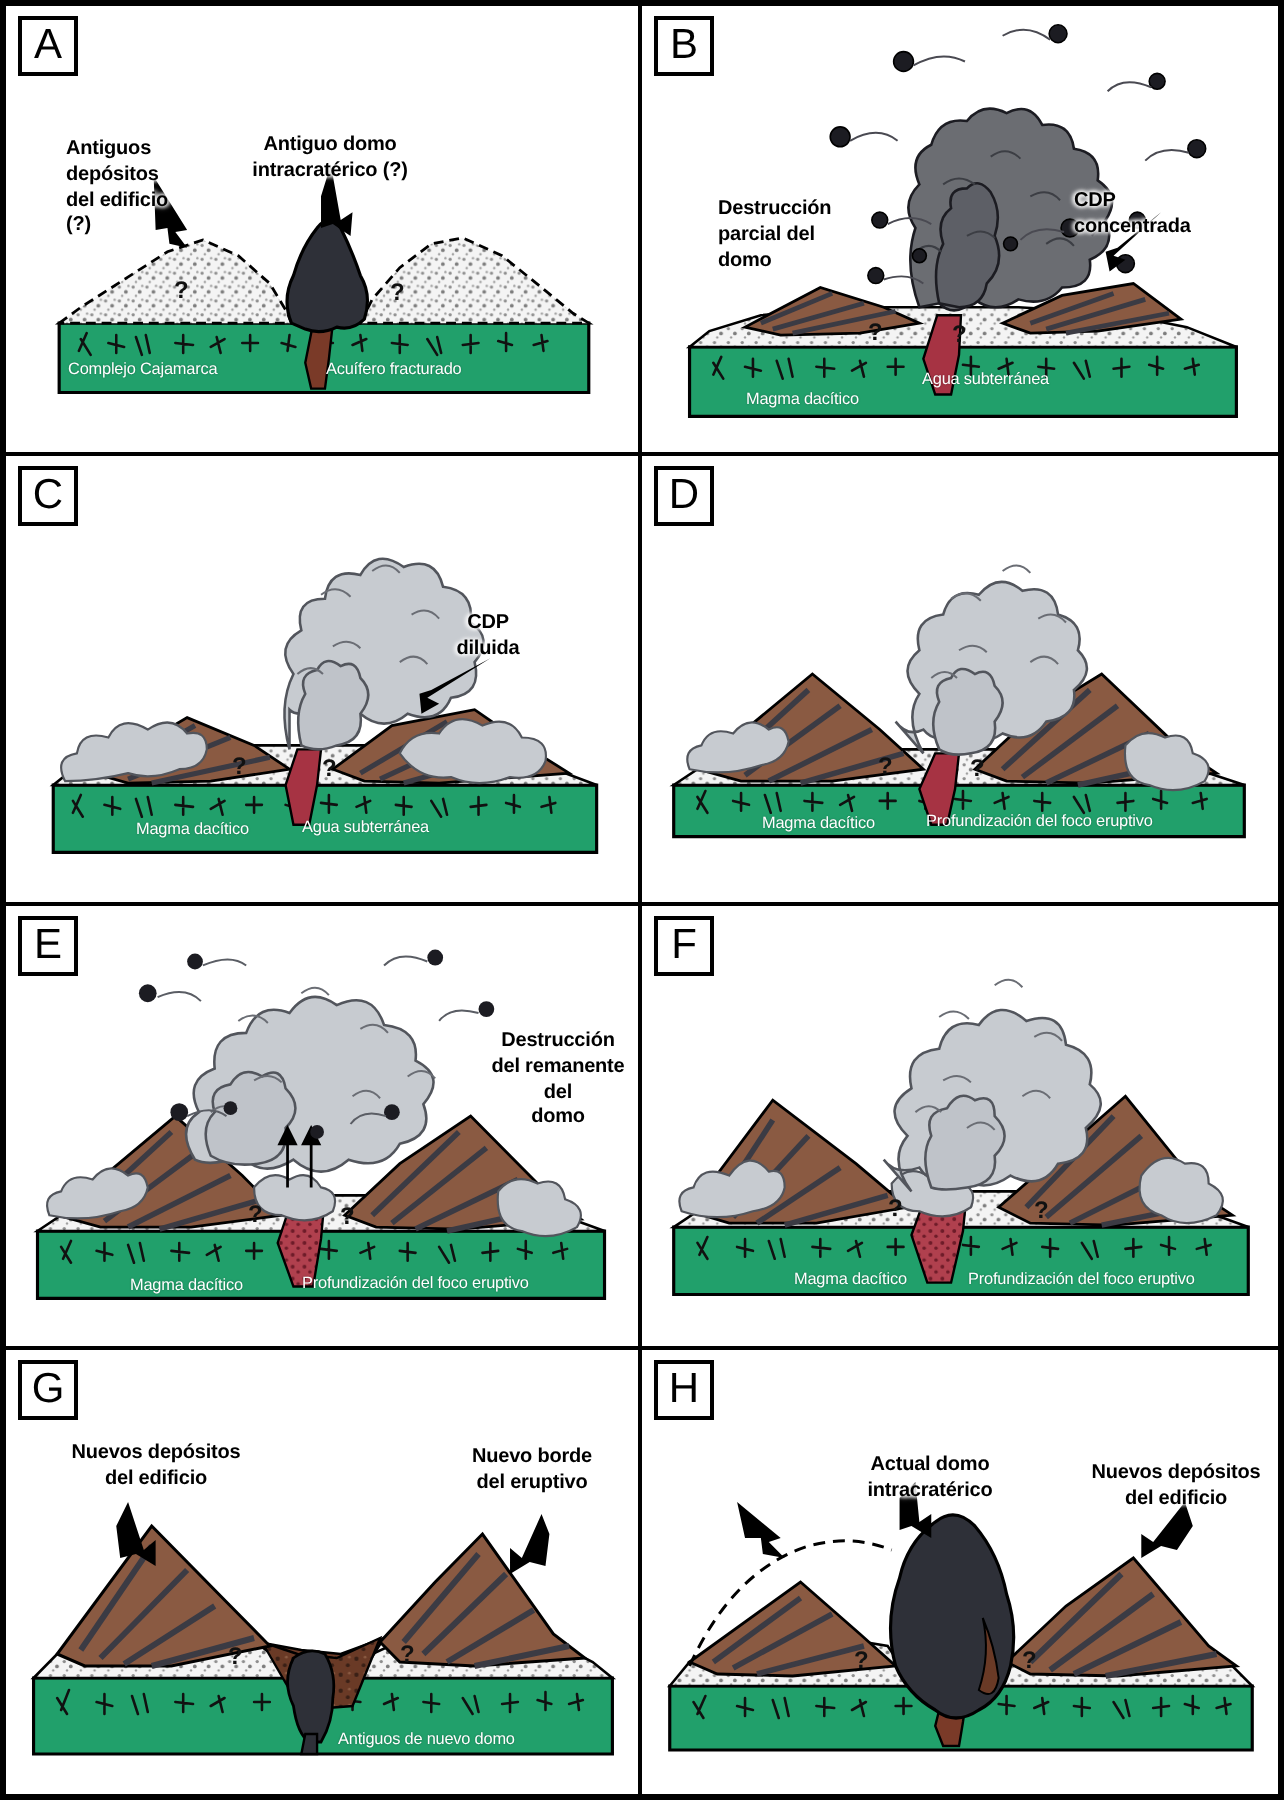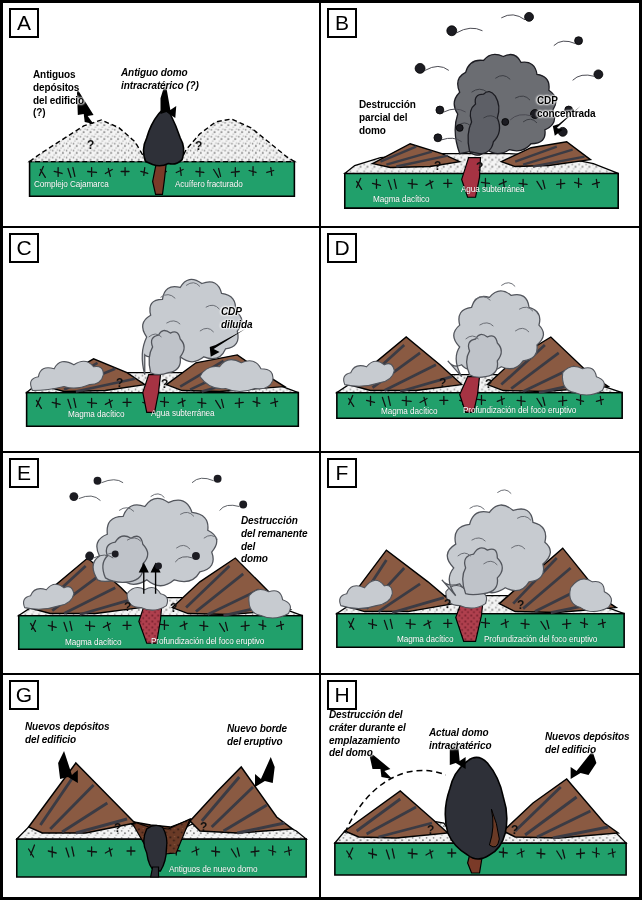--- a/index.html
+++ b/index.html
@@ -47,21 +47,21 @@
   .lbl {
     position: absolute;
     font-size: 10px;
     font-weight: bold;
     line-height: 1.28;
     color: #000;
     z-index: 30;
     letter-spacing: -0.1px;
     text-shadow: 0 0 2px #fff, 0 0 3px #fff, 1px 0 2px #fff, -1px 0 2px #fff;
   }
-  .lbl.center { text-align: left; font-style: italic; }
+  .lbl.center { text-align: center; }
 
   .blbl {
     position: absolute;
     font-size: 8.2px;
     color: #ffffff;
     font-weight: normal;
     z-index: 30;
     white-space: nowrap;
     letter-spacing: -0.1px;
     text-shadow: 0 0 1px rgba(0,0,0,.35);
@@ -119,21 +119,21 @@
         </svg>
       </div>
       <div class="lbl" style="left: 30px; top: 66px; width: 66px; white-space: pre-line;">Antiguos
 depósitos
 del edificio (?)</div>
       <div class="lbl center" style="left: 118px; top: 64px; width: 88px; white-space: pre-line;">Antiguo domo
 intracratérico (?)</div>
       <div class="qmark" style="left:84px; top:135px;">?</div>
       <div class="qmark" style="left:192px; top:136px;">?</div>
       <div class="blbl" style="left:31px; top:177px;">Complejo Cajamarca</div>
-      <div class="blbl" style="left:160px; top:177px;padding-left:12px;">Acuífero fracturado</div>
+      <div class="blbl" style="left:160px; top:177px;">Acuífero fracturado</div>
     </div>
 
     <div class="panel">
       <div class="panel-letter">B</div>
       <div class="scene">
         <svg viewBox="0 0 321 225" preserveAspectRatio="none">
           <defs>
             <pattern id="pumiceB" width="7" height="7" patternUnits="userSpaceOnUse">
               <rect width="7" height="7" fill="#f4f4f4"></rect>
               <circle cx="1.6" cy="1.8" r="0.85" fill="#8e8e8e"></circle>
@@ -643,24 +643,20 @@
           <g fill="none" stroke="#000" stroke-width="1.5" stroke-dasharray="6 4">
             <path d="M24 158 Q46 110 84 98 Q106 92 126 100"></path>
           </g>
           <g fill="#000">
             <path d="M48 76 L70 94 L64 96 L72 104 L61 102 L60 94 L52 94 Z"></path>
             <path d="M138 66 L140 86 L146 82 L146 94 L136 88 L130 90 L130 74 Z"></path>
             <path d="M274 76 L258 96 L252 92 L252 104 L262 98 L270 100 L278 88 Z"></path>
           </g>
         </svg>
       </div>
-      <div class="lbl center" style="left: 8px; top: 34px; width: 96px; white-space: pre-line;">Destrucción del
-cráter durante el
-emplazamiento
-del domo</div>
       <div class="lbl center" style="left: 108px; top: 52px; width: 72px; white-space: pre-line;">Actual domo
 intracratérico</div>
       <div class="lbl center" style="left: 224px; top: 56px; width: 86px; white-space: pre-line;">Nuevos depósitos
 del edificio</div>
       <div class="qmark" style="left:106px; top:148px;">?</div>
       <div class="qmark" style="left:190px; top:148px;">?</div>
     </div>
 
   </div>
 </div>

